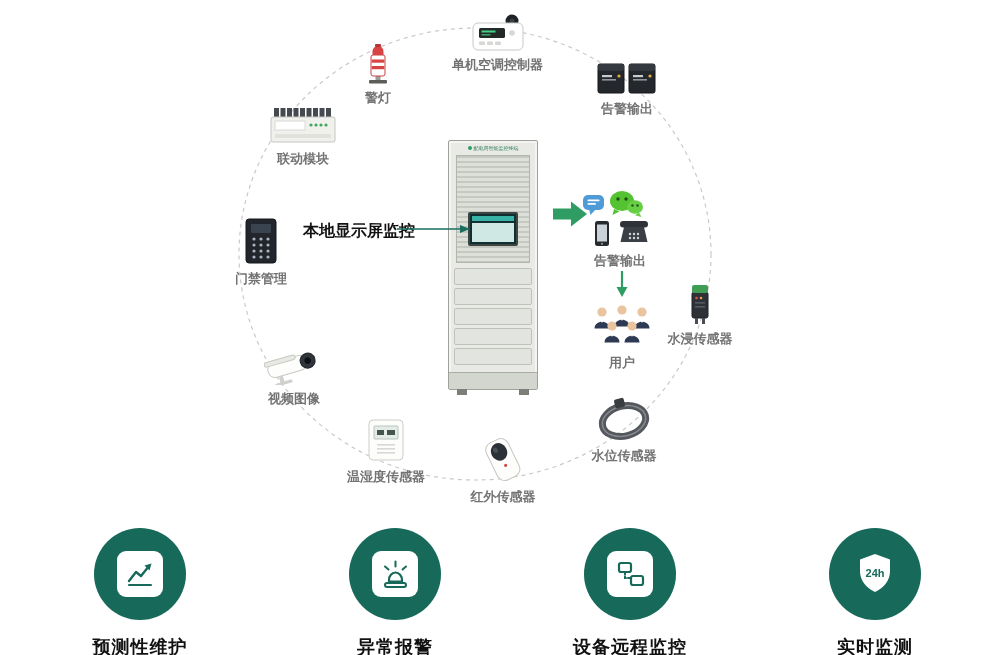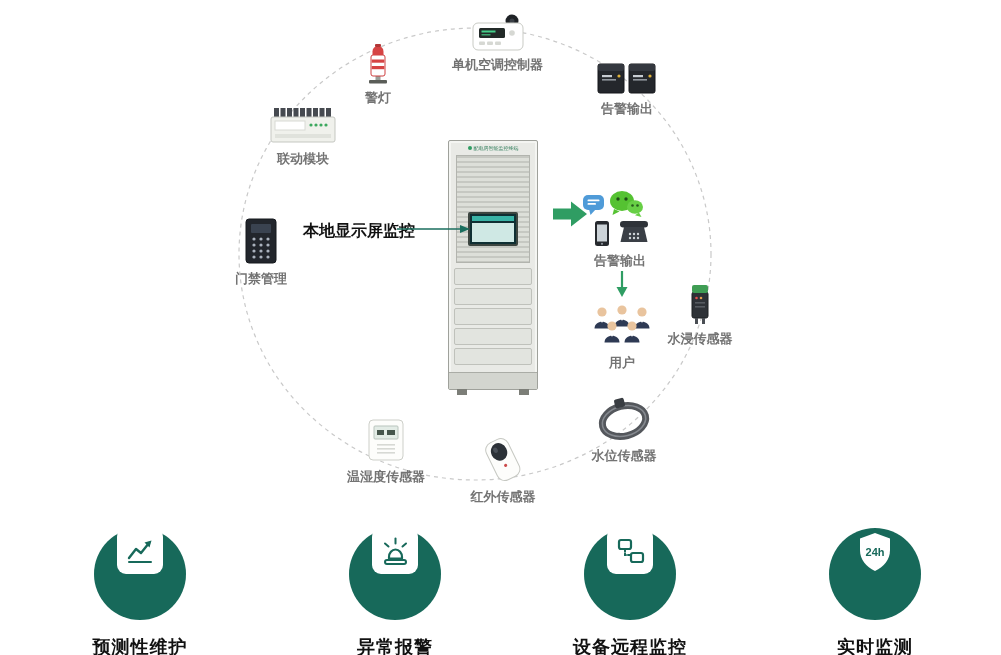--- a/index.html
+++ b/index.html
@@ -32,21 +32,21 @@
   .scr-bar{height:5px;background:#39b3a6;margin-bottom:2px;}
   .scr-body{height:calc(100% - 7px);background:#cfe8e4;}
   .cab-racks{margin:5px 5px 0;}
   .cab-slat{height:15px;margin-bottom:3px;background:#e2e4df;border:1px solid #bfc1bb;border-radius:2px;}
   .cab-base{position:absolute;bottom:0;left:0;right:0;height:16px;background:#d3d5cf;border-top:1px solid #aaaca6;}
   .cab-foot{position:absolute;bottom:-6px;width:10px;height:6px;background:#7c7e78;}
   .cab-foot.fl{left:8px}.cab-foot.fr{right:8px}
 
   
   .feature{position:absolute;top:528px;width:180px;display:flex;flex-direction:column;align-items:center;z-index:2;}
-  .fcircle{width:92px;height:92px;border-radius:50%;background:#17695a;display:flex;align-items:flex-start;justify-content:center;}
+  .fcircle{width:92px;height:92px;border-radius:50%;background:#17695a;display:flex;align-items:center;justify-content:center;}
   .ftile{width:46px;height:46px;background:#ffffff;border-radius:9px;display:flex;align-items:center;justify-content:center;}
   .flabel{margin-top:15px;font-size:18px;font-weight:700;letter-spacing:1px;color:#111;white-space:nowrap;}
 </style>
 </head>
 <body>
 
 <div class="canvas">
 
   <svg class="overlay" width="1001" height="655">
     <ellipse cx="475" cy="254" rx="236" ry="226" fill="none" stroke="#c9c9c9" stroke-width="1.2" stroke-dasharray="4 4"></ellipse>
@@ -184,20 +184,35 @@
         <circle cx="42" cy="19" r="1.6" fill="#3ca85e"></circle>
           <circle cx="47" cy="19" r="1.6" fill="#3ca85e"></circle>
         <circle cx="52" cy="19" r="1.6" fill="#3ca85e"></circle>
           <circle cx="57" cy="19" r="1.6" fill="#3ca85e"></circle>
         <rect x="6" y="28" width="56" height="4" fill="#e0e2dc"></rect>
       </svg>
     </div>
     <div class="nlabel">联动模块</div>
   </div>
 
+  <div class="node" style="left:256px;top:342px;width:76px">
+    <div class="icon">
+      <svg width="60" height="43" viewBox="0 0 60 43">
+        <g transform="rotate(-16 30 22)">
+          <rect x="3" y="15" width="40" height="15" rx="7" fill="#fdfdfb" stroke="#c6c8c2"></rect>
+          <rect x="1" y="13" width="32" height="4.5" rx="2" fill="#e8e9e5" stroke="#c6c8c2"></rect>
+          <circle cx="44" cy="22.5" r="7.5" fill="#30353b" stroke="#1e2226"></circle>
+          <circle cx="44" cy="22.5" r="3.2" fill="#0d1116"></circle>
+          <rect x="12" y="30" width="4" height="7" fill="#cfd1cc"></rect>
+          <rect x="6" y="36" width="18" height="3" rx="1.5" fill="#cfd1cc"></rect>
+        </g>
+      </svg>
+    </div>
+    <div class="nlabel">视频图像</div>
+  </div>
 
   <div class="node" style="left:340px;top:418px;width:92px">
     <div class="icon">
       <svg width="40" height="45" viewBox="0 0 40 45">
         <rect x="3" y="2" width="34" height="40" rx="4" fill="#fdfdfb" stroke="#cdcfc9"></rect>
         <rect x="8" y="8" width="24" height="13" rx="1" fill="#e3ece6" stroke="#b9c4bd"></rect>
         <rect x="11" y="12" width="7" height="5" fill="#46564c"></rect>
         <rect x="21" y="12" width="8" height="5" fill="#46564c"></rect>
         <rect x="11" y="26" width="18" height="1.6" fill="#d7d9d4"></rect>
         <rect x="11" y="30" width="18" height="1.6" fill="#d7d9d4"></rect>

